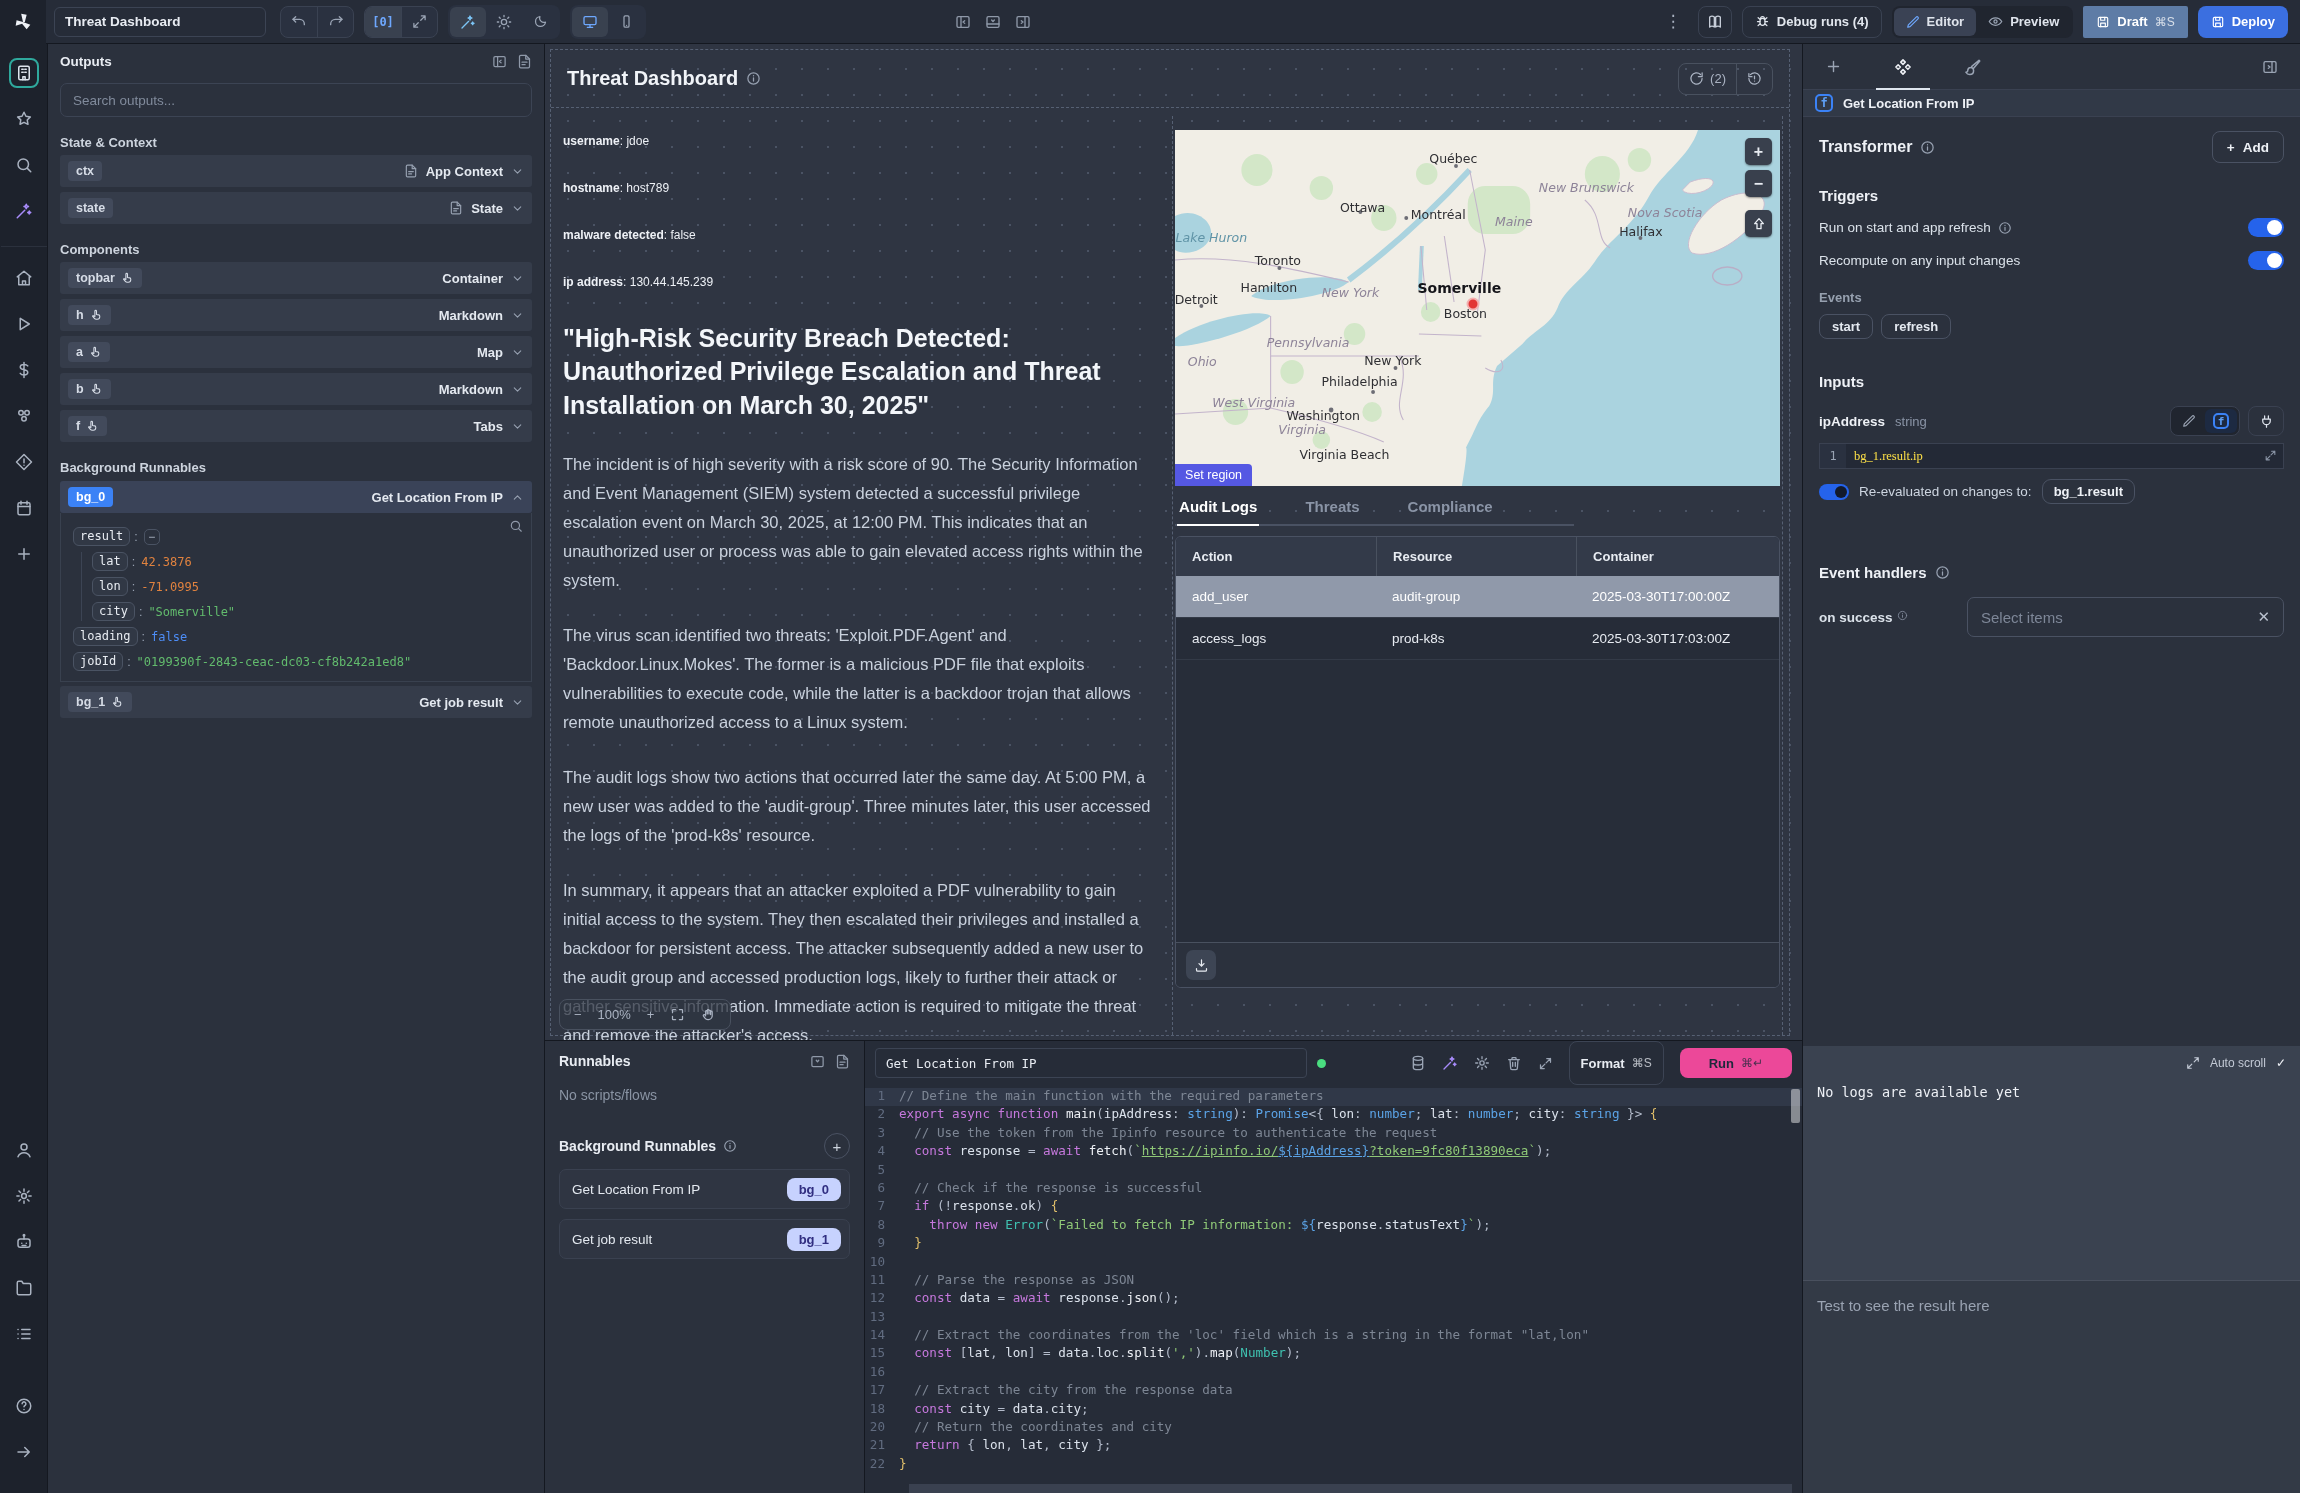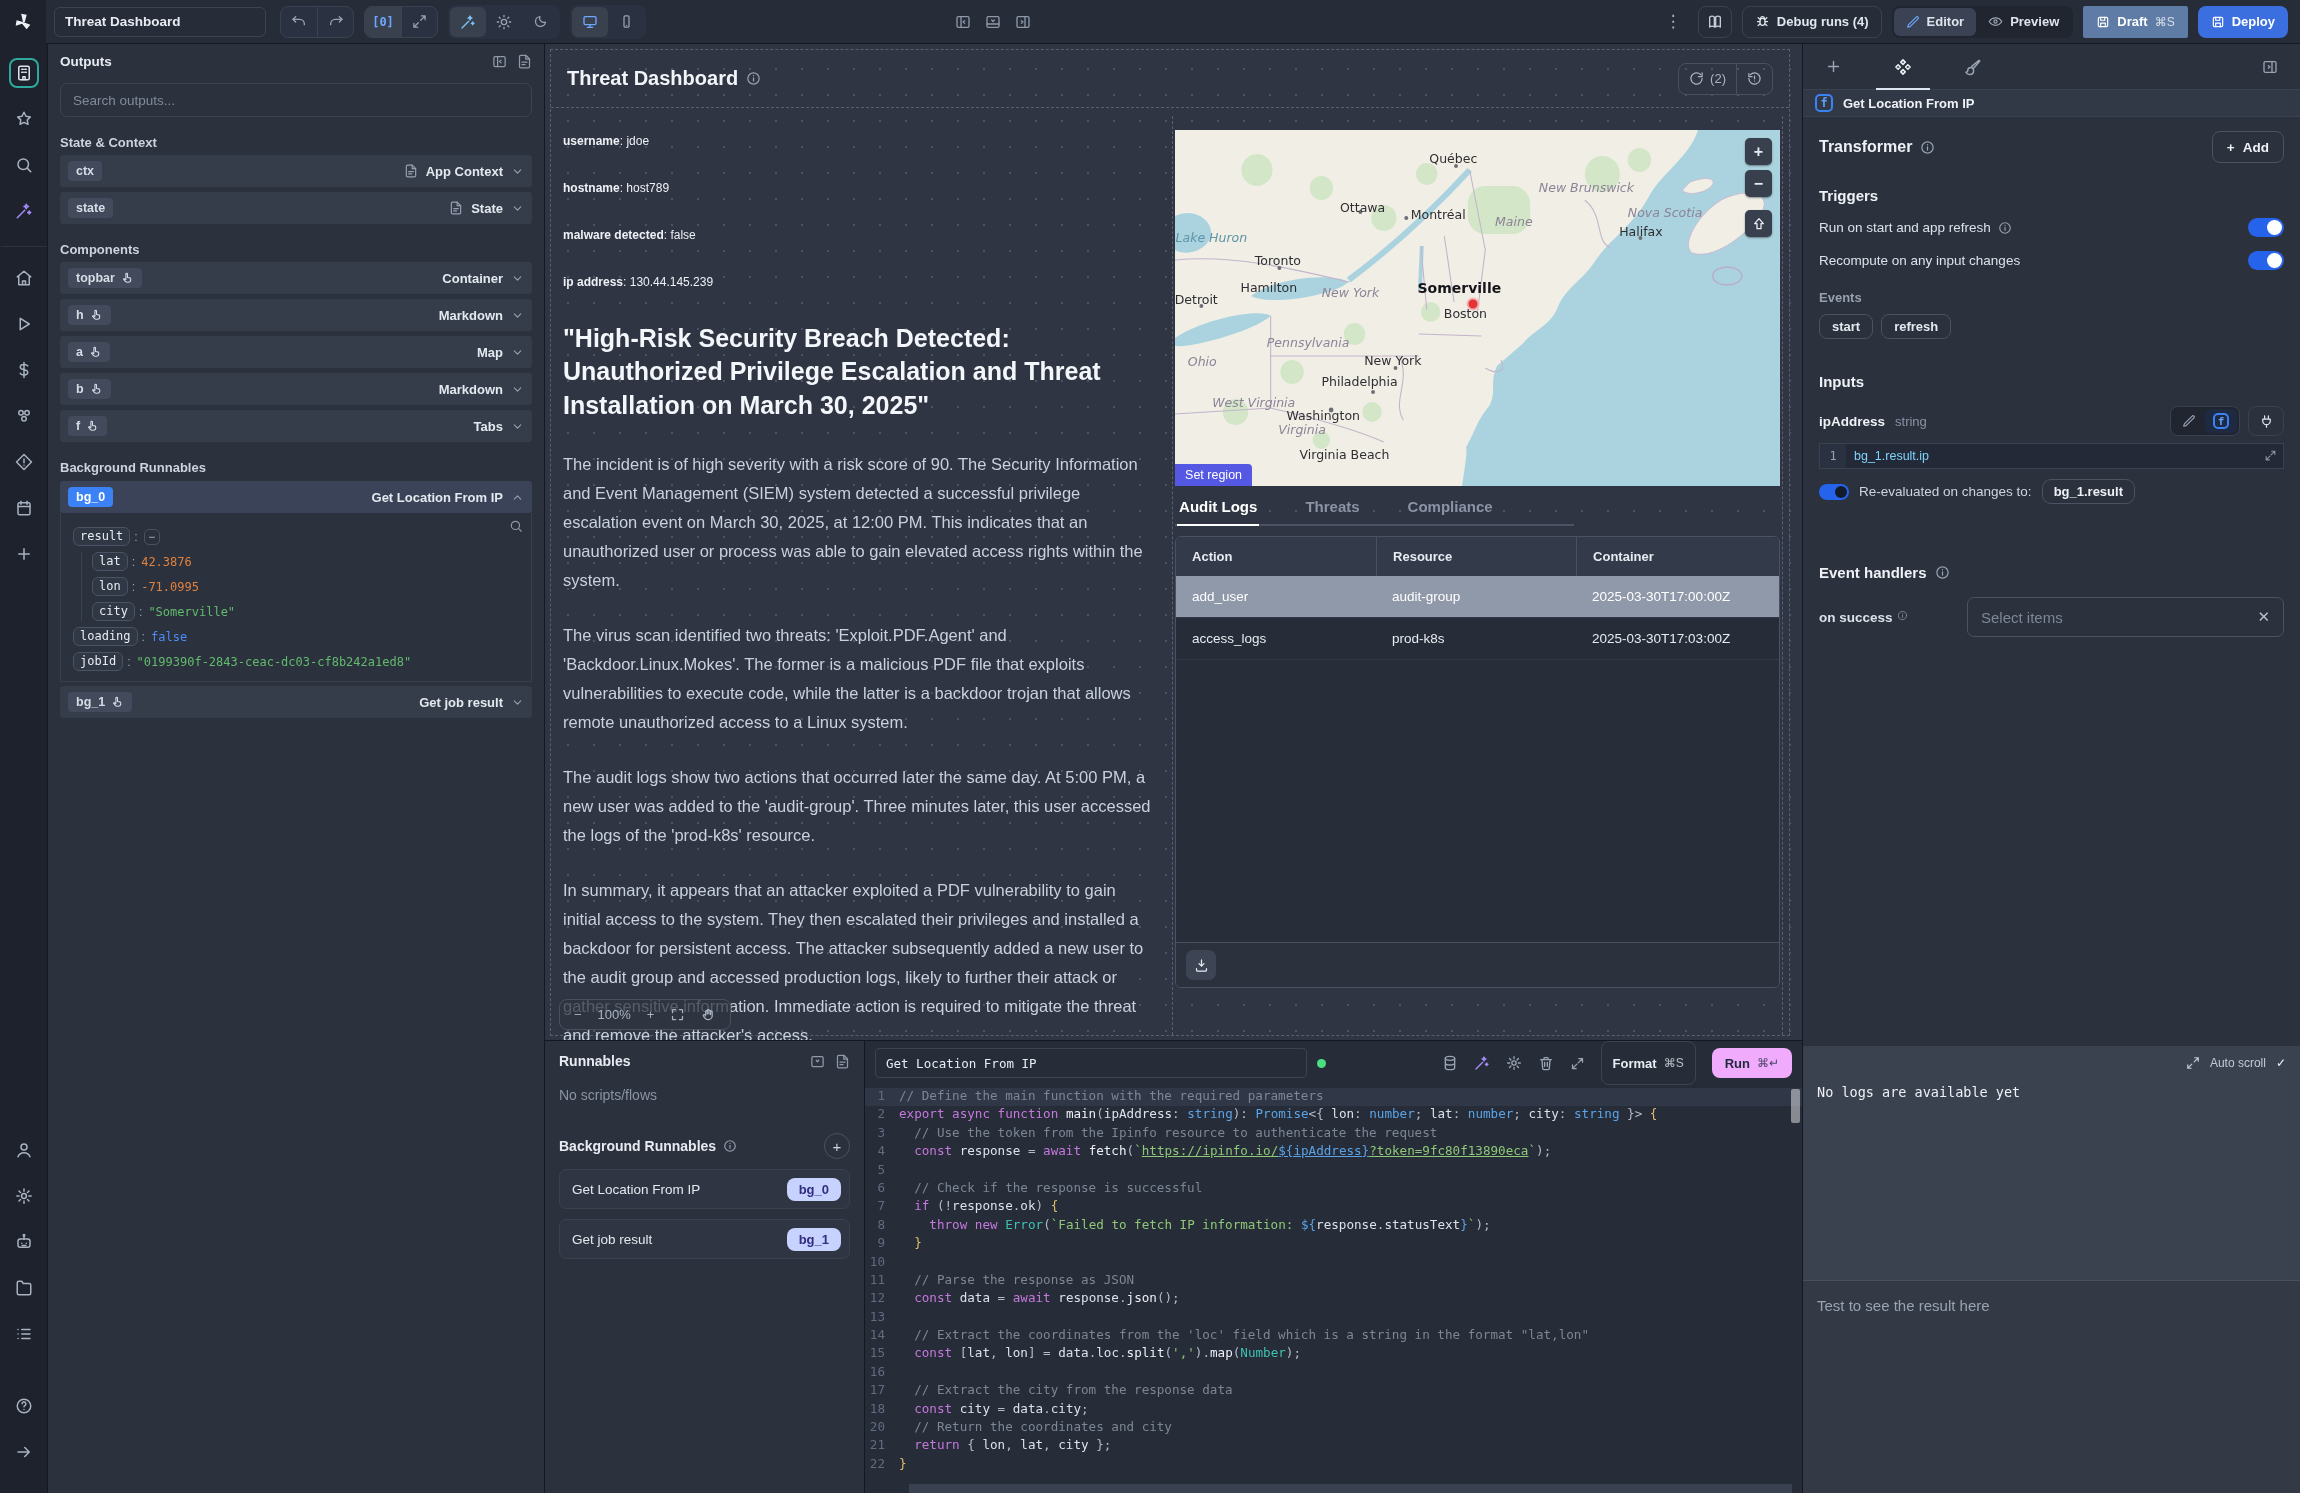--- a/index.html
+++ b/index.html
@@ -126,21 +126,21 @@
   .rn-item{margin-top:10px;height:40px;border:1px solid #3a4150;border-radius:7px;background:#2f3542;display:flex;align-items:center;padding:0 8px 0 12px;font-size:13.5px;color:#e4e9f0}
   .badge-lav{margin-left:auto;background:#c7d2fe;color:#312e81;font-weight:700;font-size:13px;border-radius:8px;padding:4px 12px}
 
   
   .editor{flex:1;display:flex;flex-direction:column;background:#262c38;position:relative}
   .ed-head{height:44px;display:flex;align-items:center;padding:0 10px;gap:10px}
   .ed-name{width:432px;height:30px;border:1px solid #3c4454;border-radius:4px;display:flex;align-items:center;padding:0 10px;font-size:12.5px;color:#e8ecf2}
   .gdot{width:9px;height:9px;border-radius:50%;background:#4ade80}
   .ed-icons{margin-left:auto;display:flex;align-items:center;gap:16px;color:#9aa4b4}
   .btn-format{height:44px;border:1px solid #3c4454;border-radius:8px;display:flex;align-items:center;gap:7px;padding:0 11px;font-size:13px;font-weight:700;color:#e8ecf2}
-  .btn-run{height:30px;border-radius:8px;background:#f0abfc;color:#1e293b;display:flex;align-items:center;gap:7px;padding:0 13px;font-size:13px;font-weight:700}
+  .btn-run{height:30px;border-radius:8px;background:#ec4899;color:#1e293b;display:flex;align-items:center;gap:7px;padding:0 29px;font-size:13px;font-weight:700}
   .btn-run .kbd{opacity:.8}
   .code{flex:1;overflow:hidden;padding-top:3px;position:relative}
   .cline{display:flex;height:18.4px;font-family:"DejaVu Sans Mono",monospace;font-size:12.6px;white-space:pre}
   .cline.cur{background:#303848}
   .gut{width:34px;text-align:right;padding-right:14px;color:#616c80;flex:none}
   .tk-cm{color:#7d8694}.tk-kw{color:#c678dd}.tk-fn{color:#eef1f6}.tk-ty{color:#5ba3e6}
   .tk-ty2{color:#3fc1b0}.tk-str{color:#8fc877}.tk-lk{color:#8fc877;text-decoration:underline}
   .tk-ib{color:#5ba3e6;text-decoration:underline}.tk-brc{color:#5ba3e6}
   .tk-pl{color:#b4bccb}.tk-va{color:#dbe2ec}.tk-brY{color:#e2c06b}
   .vscroll{position:absolute;right:2px;top:4px;width:9px;height:34px;background:rgba(255,255,255,.45);border-radius:2px}
@@ -170,21 +170,21 @@
   .field-row{margin-top:16px;display:flex;align-items:center}
   .fname{font-size:13.5px;font-weight:700;color:#eef1f6}
   .ftype{margin-left:10px;font-size:13px;color:#8a94a6}
   .fr-right{margin-left:auto;display:flex;align-items:center;gap:8px}
   .mini-seg{display:flex;background:#20252f;border:1px solid #3a4151;border-radius:8px;padding:2px;color:#9aa4b4}
   .mini-cell{width:32px;height:24px;display:flex;align-items:center;justify-content:center;border-radius:6px}
   .mini-cell.on{background:#1d2a42}
   .plug-btn{width:36px;height:30px;border:1px solid #3a4151;border-radius:8px;display:flex;align-items:center;justify-content:center;color:#dfe5ee}
   .expr{margin-top:7px;height:26px;background:#232936;border:1px solid #3a4151;display:flex;align-items:center;position:relative}
   .expr-ln{width:26px;height:100%;background:#2a3140;color:#9aa4b4;font-size:12px;display:flex;align-items:center;justify-content:center;font-family:"DejaVu Sans Mono",monospace}
-  .expr-code{padding-left:8px;font-family:Liberation Sans, sans-serif;font-size:12.5px;color:#7dd3fc}
+  .expr-code{padding-left:8px;font-family:Liberation Serif, serif;font-size:12.5px;color:#fde047}
   .expr-expand{position:absolute;right:6px;top:5px;color:#8a94a6}
   .reeval{margin-top:10px;display:flex;align-items:center;gap:10px;font-size:13.5px;color:#cdd5e0}
   .toggle-sm{width:30px;height:16px;border-radius:9px;background:#2563eb;position:relative;flex:none}
   .toggle-sm::after{content:"";position:absolute;right:2px;top:2px;width:12px;height:12px;border-radius:50%;background:#121a2c}
   .chip2{border:1px solid #4a5263;border-radius:9px;padding:4px 11px;font-size:13px;font-weight:700;color:#eef1f6}
   .eh-title{margin-top:60px;font-size:15px;font-weight:700;color:#eef1f6;display:flex;align-items:center;gap:8px}
   .eh-row{margin-top:16px;display:flex;align-items:center}
   .eh-label{font-size:13.5px;font-weight:700;color:#dbe2ea;display:flex;align-items:flex-start;gap:4px}
   .select{margin-left:auto;width:317px;height:40px;border:1px solid #4a5263;border-radius:7px;display:flex;align-items:center;padding:0 13px;color:#7e8798;font-size:15px}
   .select .x{margin-left:auto;color:#b9c1ce;font-size:15px}

